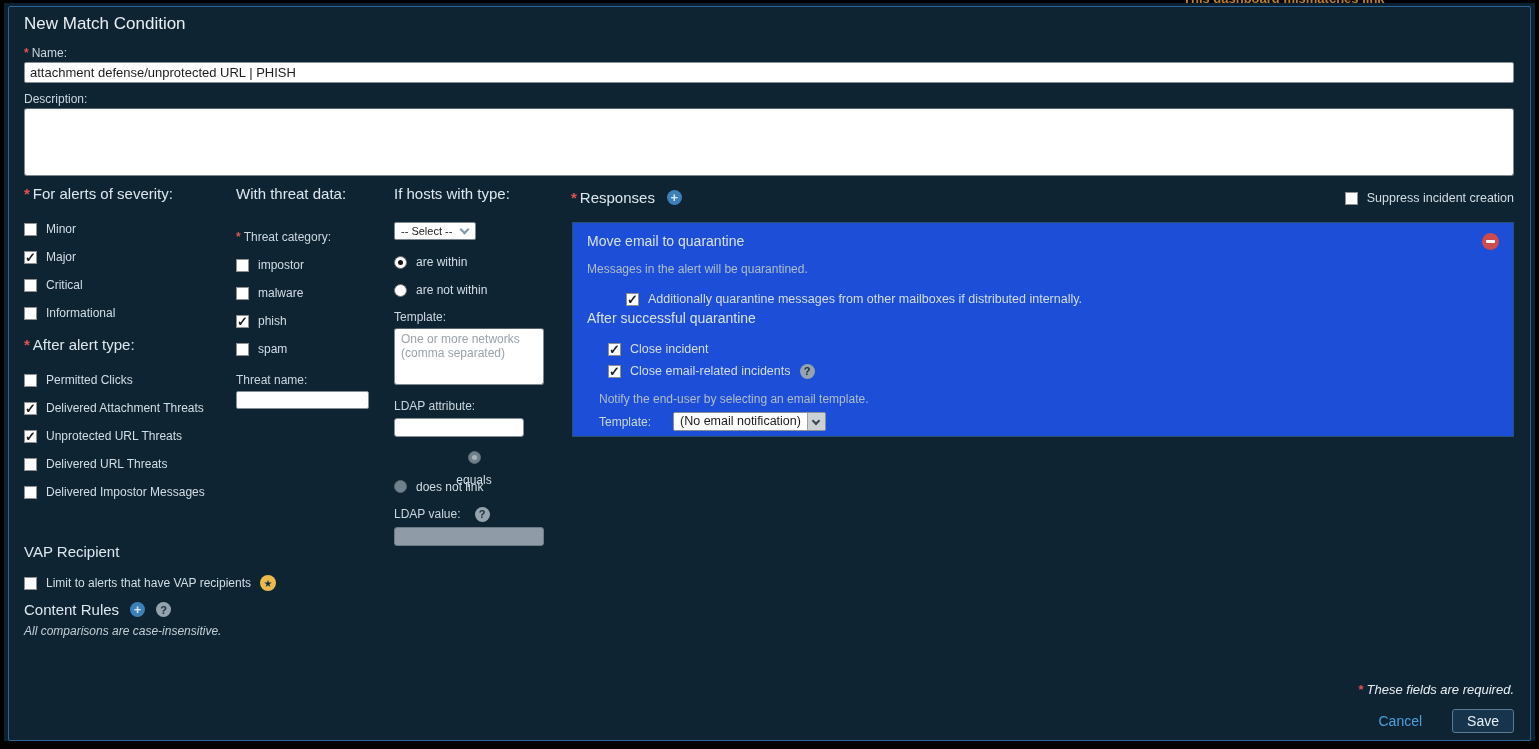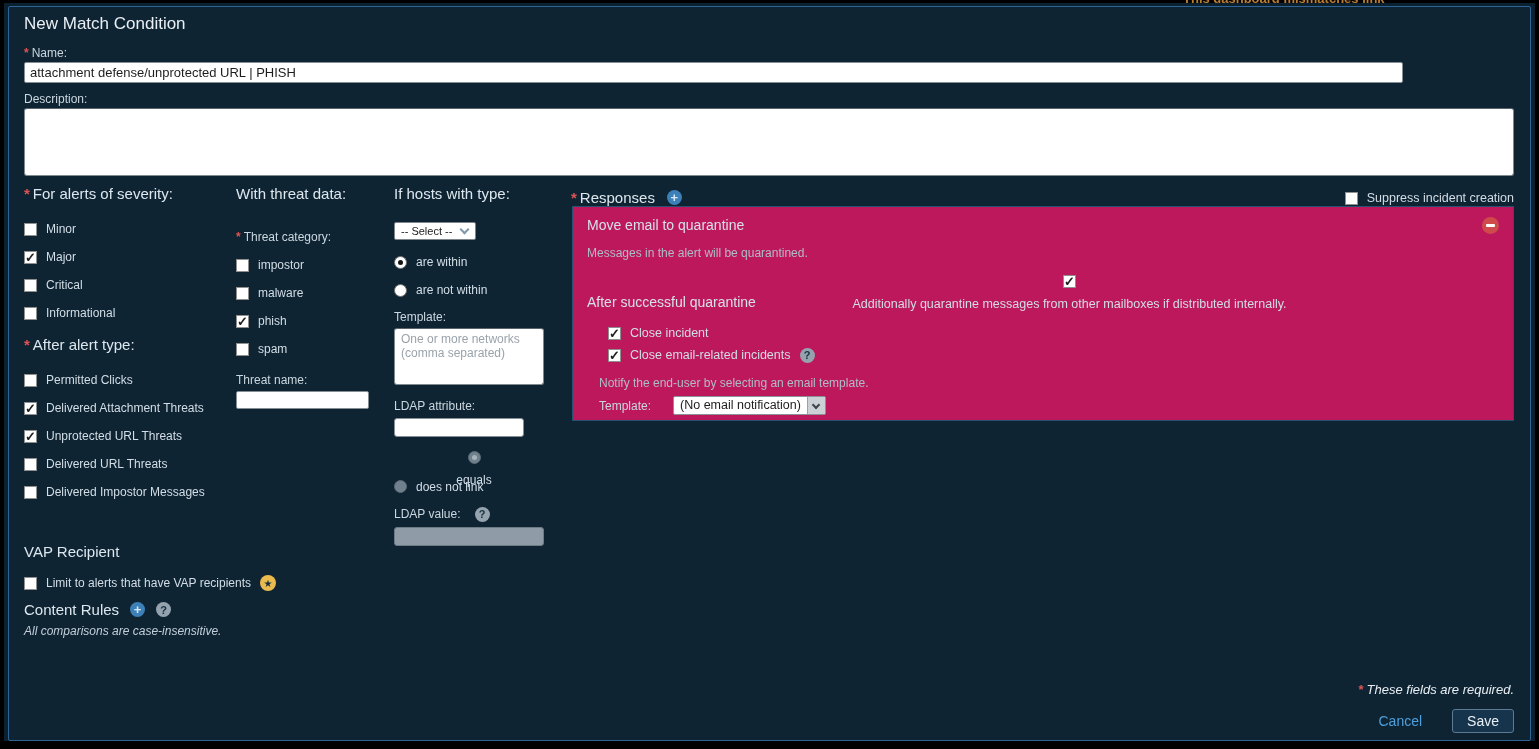--- a/index.html
+++ b/index.html
@@ -39,42 +39,42 @@
   .combobox .val{font-size:12.5px;color:#1d1d1d;padding:1px 6px;white-space:nowrap;}
   .combobox .arr{width:18px;background:#ccd1d6;border-left:1px solid #9aa1a7;display:flex;align-items:center;justify-content:center;}
   .combobox .arr .chev{width:6px;height:6px;border-color:#3c464d;margin:-2px 0 0 0;}
 
   .icon-plus{display:inline-flex;align-items:center;justify-content:center;width:15px;height:15px;border-radius:50%;background:#3d80b8;color:#d5e9fa;font-size:13px;font-weight:bold;line-height:15px;cursor:pointer;}
   .icon-help{display:inline-flex;align-items:center;justify-content:center;width:15px;height:15px;border-radius:50%;background:#95a3af;color:#17303f;font-size:11px;font-weight:bold;cursor:pointer;}
   .icon-minus{position:absolute;right:14px;top:10px;width:17px;height:17px;border-radius:50%;background:#cf4b4b;cursor:pointer;}
   .icon-minus::after{content:"";position:absolute;left:4px;top:7px;width:9px;height:3px;border-radius:1px;background:#fff;}
   .icon-vap{display:inline-flex;align-items:center;justify-content:center;width:16px;height:16px;border-radius:50%;background:#eaba4e;color:#123043;font-size:10px;}
 
-  .respbox{position:absolute;left:572px;top:206px;width:942px;height:215px;border:1px solid #28506f;background:#be185d;}
+  .respbox{position:absolute;left:572px;top:222px;width:942px;height:215px;border:1px solid #28506f;background:#1d4ed8;}
   .link{font-size:14px;color:#4da0dc;cursor:pointer;text-decoration:none;}
   .savebtn{background:#16344c;border:1px solid #5b7b94;border-radius:3px;color:#e8eff5;font-size:14px;padding:3px 14px;cursor:pointer;}
   .italic{font-style:italic;}
 </style>
 </head>
 <body>
 
 <div class="stage">
   <div class="bgfill"></div>
   <div class="clipped-top">
     <span>This dashboard mismatches link</span>
   </div>
 
   <div class="panel"></div>
 
   <div class="abs h1" style="left:24px;top:14px;">New Match Condition</div>
 
   <div class="abs label" style="left:24px;top:46px;">
     <span class="ast">*</span><span>Name:</span>
   </div>
-  <input class="abs ti" style="left: 24px; top: 62px; width: 1379px; height: 21px;" value="attachment defense/unprotected URL | PHISH">
+  <input class="abs ti" style="left: 24px; top: 62px; width: 1490px; height: 21px;" value="attachment defense/unprotected URL | PHISH">
 
   <div class="abs label" style="left:24px;top:92px;">Description:</div>
   <textarea class="abs ta" style="left: 24px; top: 108px; width: 1490px; height: 68px;"></textarea>
 
   <div class="abs" style="left:24px;top:185px;width:205px;">
     <div class="h2" style="margin-bottom:19px;">
       <span class="ast">*</span><span>For alerts of severity:</span>
     </div>
     <div class="crow">
       <span class="cb" data-checked="false"></span>
@@ -182,21 +182,21 @@
 
   <div class="abs crow" style="right:25px;top:190px;margin-bottom:0;">
     <span class="cb" data-checked="false"></span>
     <span class="clabel" style="font-size:12.5px;">Suppress incident creation</span>
   </div>
 
   <div class="respbox">
     <span class="icon-minus"></span>
     <div class="h3" style="margin:10px 14px 0;">Move email to quarantine</div>
     <div class="smalltxt" style="margin:13px 14px 0;">Messages in the alert will be quarantined.</div>
-    <div class="crow" style="margin:15px 0 0 53px;flex-direction:column;">
+    <div class="crow" style="margin:15px 0 0 53px;">
       <span class="cb" data-checked="true"></span>
       <span class="clabel" style="font-size:12.5px;">Additionally quarantine messages from other mailboxes if distributed internally.</span>
     </div>
     <div class="h3" style="margin:3px 14px 0;">After successful quarantine</div>
     <div class="crow" style="margin:15px 0 0 35px;margin-bottom:6px;text-align:right;">
       <span class="cb" data-checked="true"></span>
       <span class="clabel" style="font-size:12.5px;">Close incident</span>
     </div>
     <div class="crow" style="margin:0 0 0 35px;">
       <span class="cb" data-checked="true"></span>

